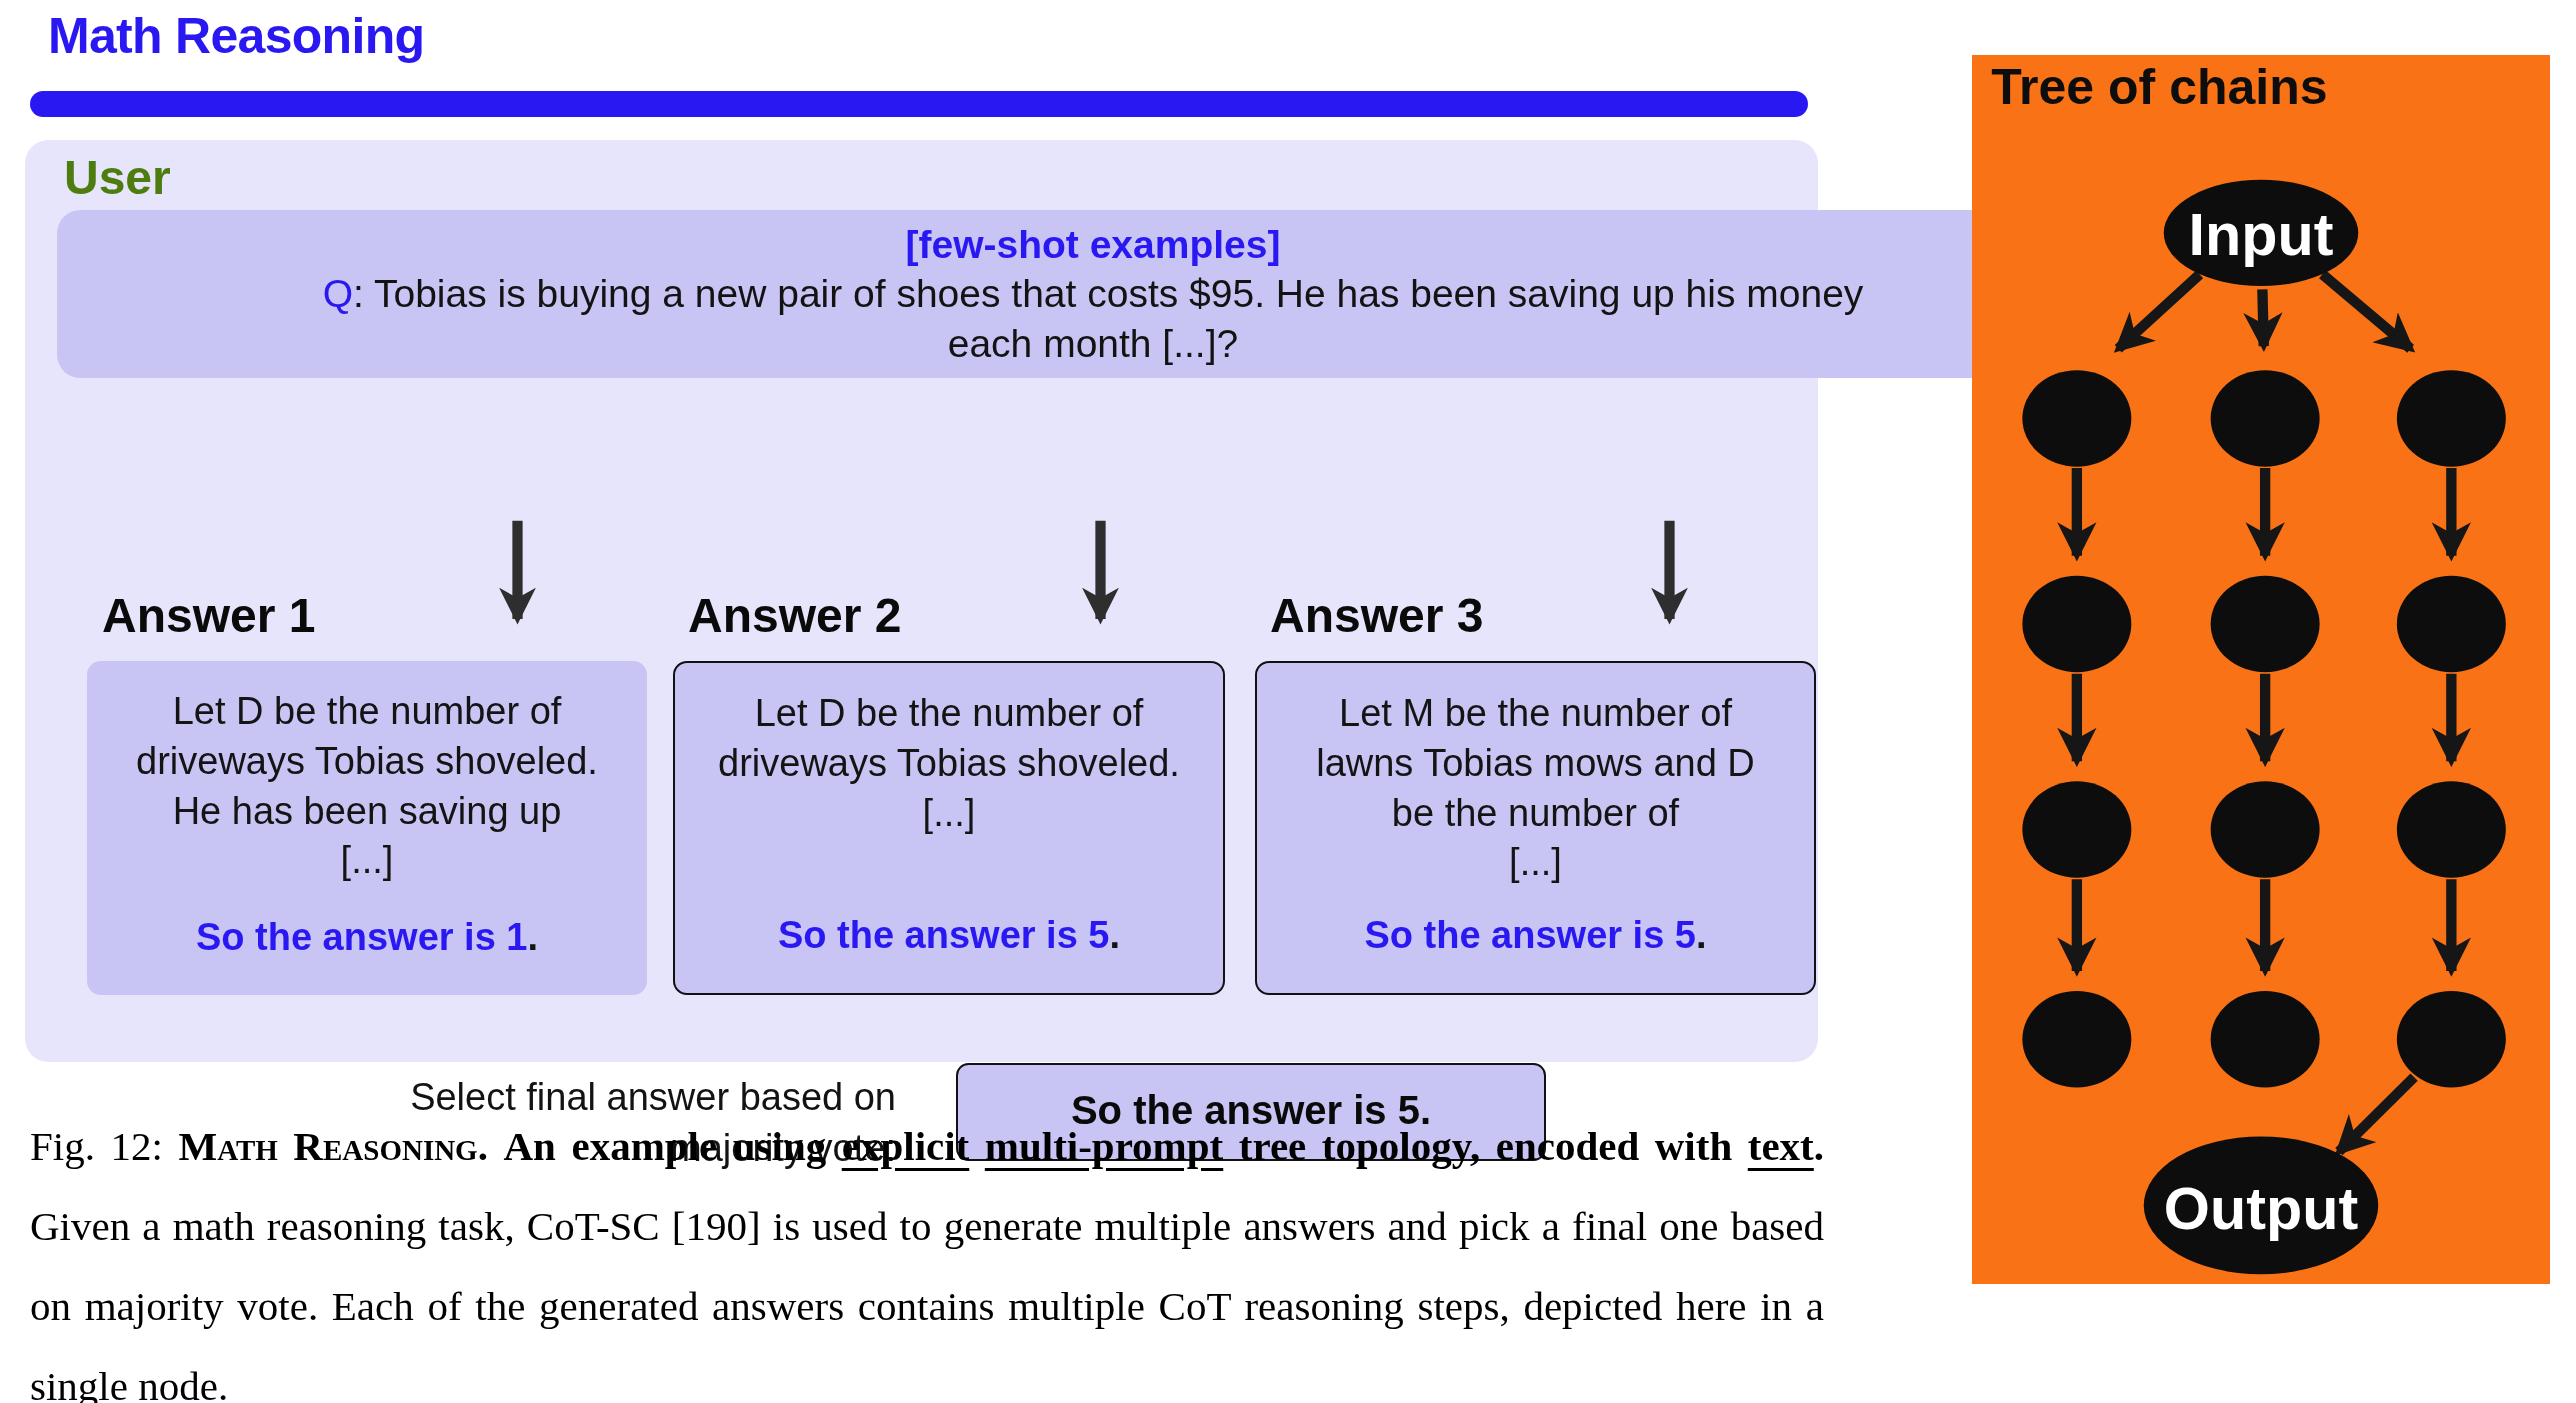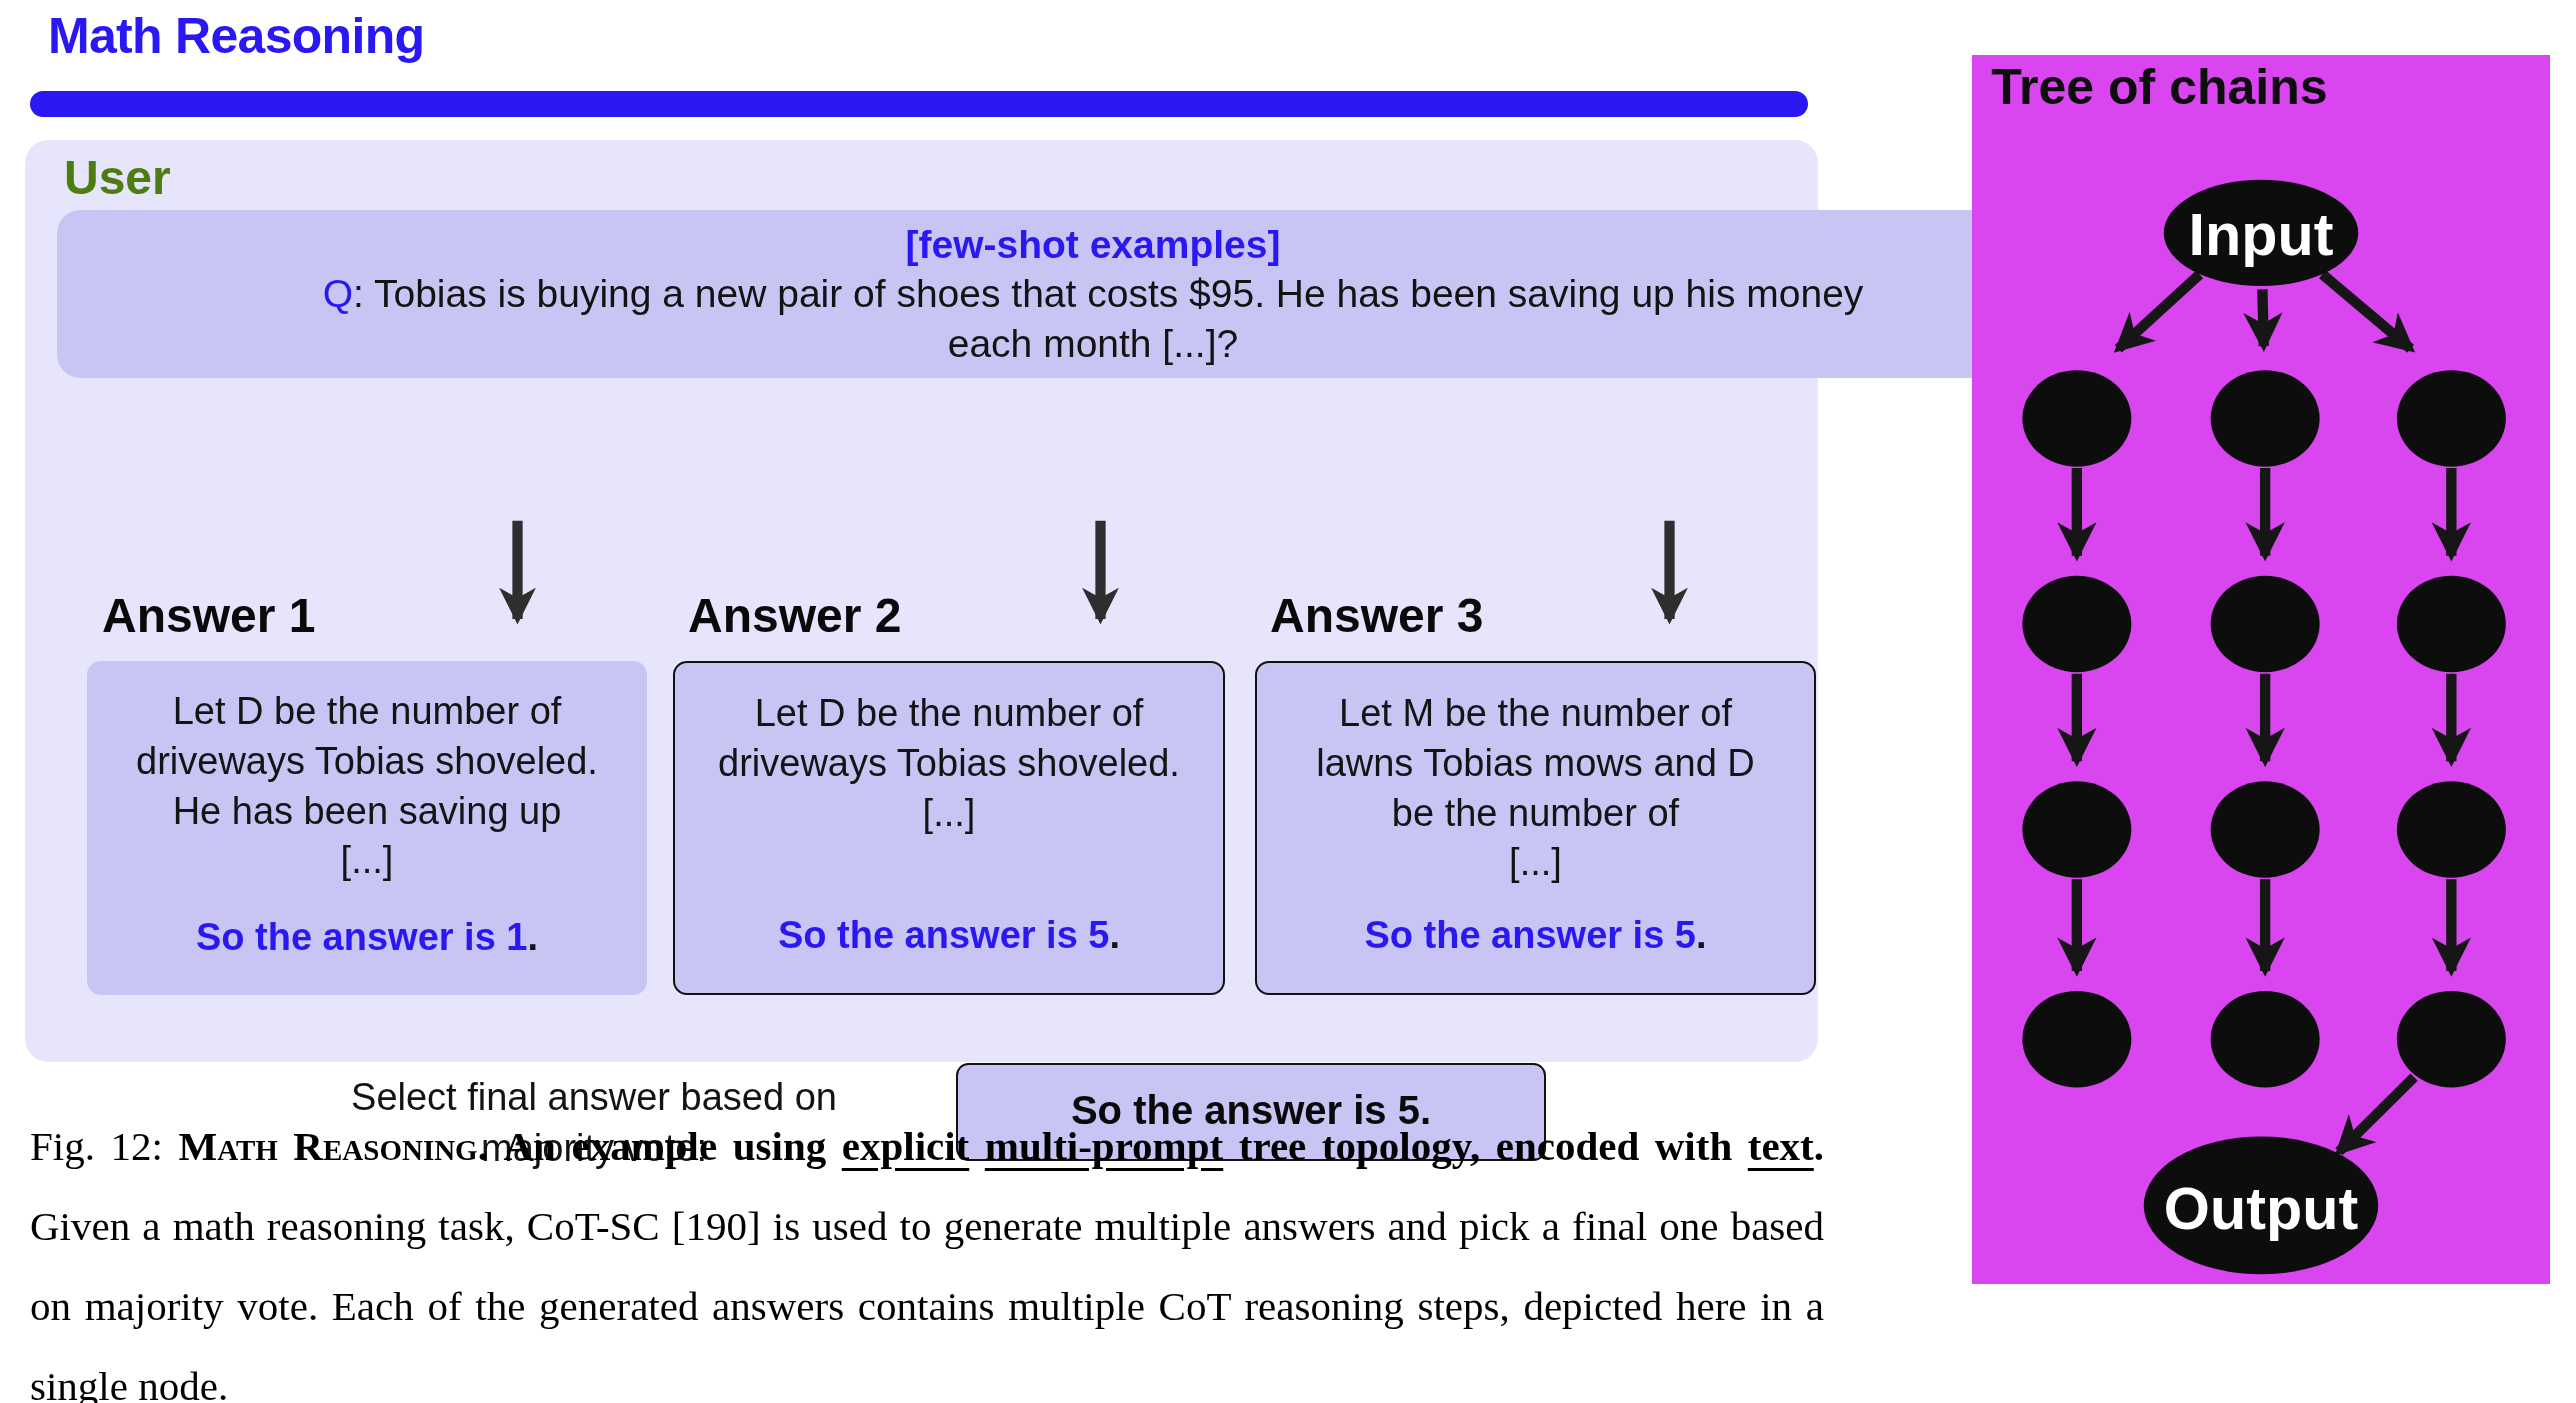--- a/index.html
+++ b/index.html
@@ -34,37 +34,37 @@
   .answer-box-1{left:62px;width:560px;}
   .answer-box-2{left:648px;width:552px;border:2.8px solid #111111;}
   .answer-box-3{left:1230px;width:561px;border:2.8px solid #111111;}
   .answer-body{padding-top:26px;}
   .answer-line{display:block;}
   .answer-conclusion{position:absolute;bottom:32px;left:0;width:100%;text-align:center;
                      font-size:38px;font-weight:bold;}
   .conclusion-blue{color:#2a18f2;}
   .conclusion-period{color:#141414;}
 
-  .vote-prompt{position:absolute;left:281px;top:932px;width:576px;text-align:center;
+  .vote-prompt{position:absolute;left:295px;top:932px;width:576px;text-align:right;
                font-size:38px;line-height:1.33;color:#131313;}
   .vote-line{display:block;}
   .majority-box{position:absolute;left:931px;top:923px;width:590px;height:98px;
                 background:#c8c5f4;border:2.8px solid #111111;border-radius:12.4px;
                 text-align:center;line-height:91px;font-size:40px;font-weight:bold;color:#0a0a0a;}
 
   
   .caption{position:absolute;left:30px;top:1106px;width:1794px;margin:0;
            font-family:"Liberation Serif",serif;font-size:41px;line-height:80px;
            text-align:justify;color:#000000;}
   .caption b{font-weight:bold;}
   .caption .sc{font-variant:small-caps;font-weight:bold;}
   .caption u{text-decoration:underline;text-decoration-thickness:2.8px;text-underline-offset:7.6px;}
 
   
-  .tree-panel{position:absolute;left:1972px;top:55px;width:578px;height:1229px;background:#d946ef;}
+  .tree-panel{position:absolute;left:1972px;top:55px;width:578px;height:1229px;background:#f97316;}
   .tree-title{position:absolute;left:19.3px;top:2.8px;font-size:50px;font-weight:bold;color:#0d0d0d;}
   .tree-svg{position:absolute;left:0;top:0;}
   .node-label{font-family:"Liberation Sans",sans-serif;font-weight:bold;fill:#ffffff;
               text-anchor:middle;dominant-baseline:central;}
 </style>
 </head>
 <body>
 
 <div id="page">
 

